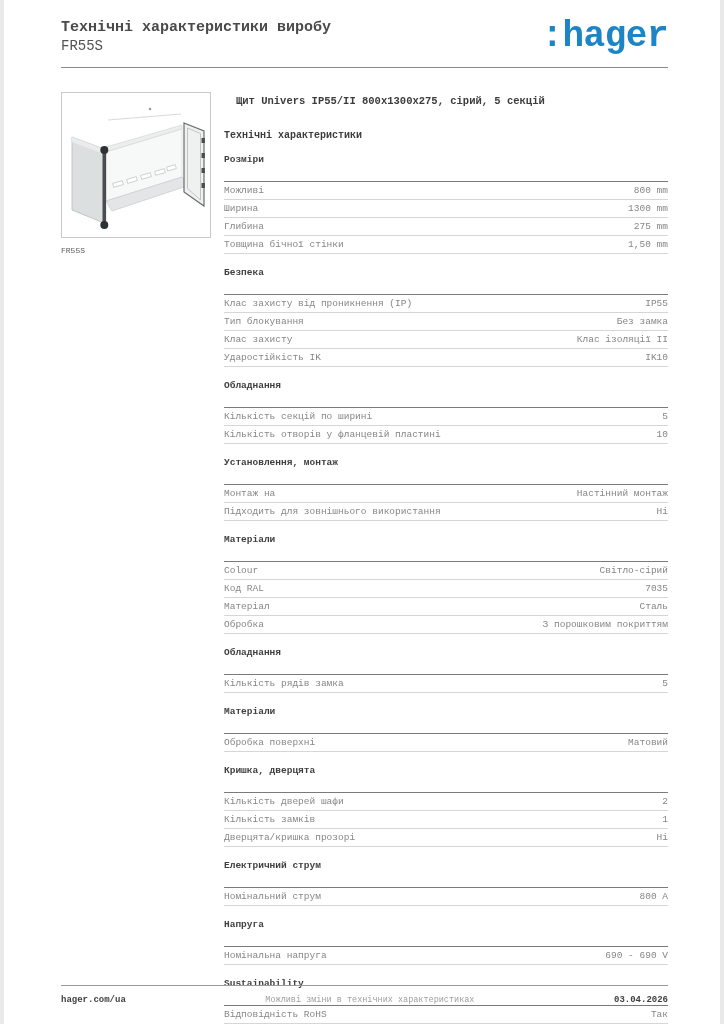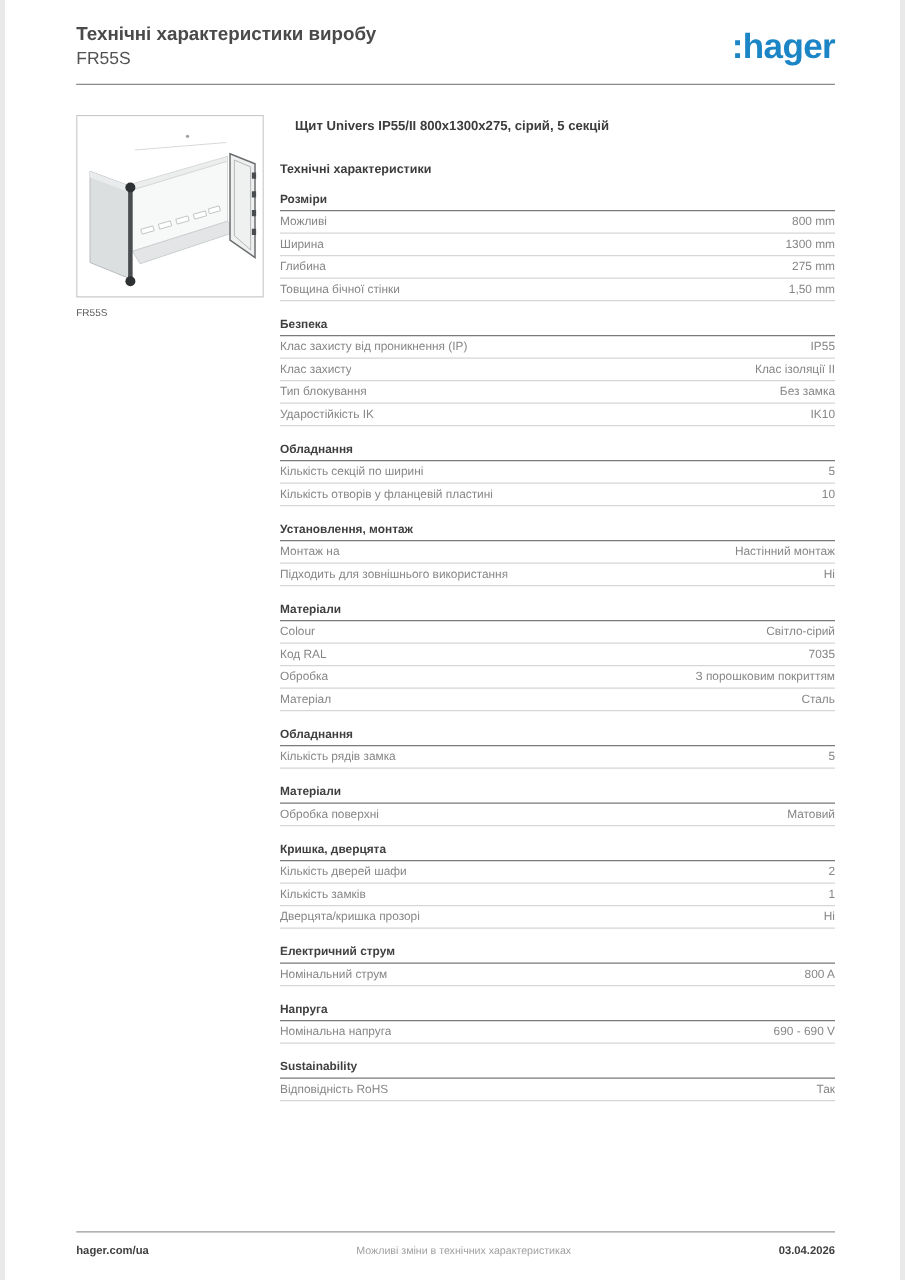--- a/index.html
+++ b/index.html
@@ -1,43 +1,43 @@
 <!DOCTYPE html>
 <html><head>
 <meta charset="utf-8">
 <style>
   html,body{margin:0;padding:0;background:#e9e9e9;}
   .page{
     position:relative;
     width:716px;height:1024px;
     background:#ffffff;
-    font-family:Liberation Sans, sans-serif;
+    font-family:Liberation Mono, monospace;
     overflow:hidden;
     margin:0 auto;
   }
   
   .header{
     position:absolute;left:57px;right:52px;top:18px;
     display:flex;justify-content:space-between;align-items:flex-start;
   }
   .header-title{font-size:15px;font-weight:bold;color:#4a4a4a;line-height:19px;}
   .header-sub{font-size:14px;color:#535353;line-height:18px;}
-  .logo{font-size:28px;font-weight:bold;letter-spacing:-0.5px;line-height:30px;margin-top:4px;}
+  .logo{font-size:36px;font-weight:bold;letter-spacing:-0.5px;line-height:30px;margin-top:4px;}
   .top-rule{position:absolute;left:57px;right:52px;top:67px;border-top:1px solid #8a8a8a;}
   
   .main{position:absolute;left:57px;right:52px;top:92px;display:flex;gap:13px;}
   .left-col{width:150px;flex:none;}
   .img-card{width:150px;height:146px;border:1px solid #c9c9c9;box-sizing:border-box;background:#fff;}
   .img-card svg{display:block;width:100%;height:100%;}
   .img-caption{margin-top:8px;font-size:8px;color:#5a5a5a;}
   .content{flex:1;min-width:0;}
   .product-title{font-size:10.5px;font-weight:bold;color:#3c3c3c;margin:3px 0 0;padding-left:12px;}
   .specs-heading{font-size:10px;font-weight:bold;color:#3c3c3c;margin-top:23px;}
   .section{margin-top:13px;}
-  .section-title{font-size:9.5px;font-weight:bold;color:#3f3f3f;padding-bottom:3px;border-bottom:1px solid #7a7a7a;}
+  .section-title{font-size:9.5px;font-weight:bold;color:#3f3f3f;padding-bottom:16px;border-bottom:1px solid #7a7a7a;}
   .row{
     display:flex;justify-content:space-between;align-items:baseline;
     font-size:9.5px;color:#868686;line-height:11px;
     padding:3px 0 3px;border-bottom:1px solid #d6d6d6;
   }
   .row .lbl{white-space:nowrap;overflow:hidden;}
   .row .val{white-space:nowrap;text-align:left;padding-left:10px;}
   
   .footer{
     position:absolute;left:57px;right:52px;top:985px;
@@ -130,28 +130,28 @@
               <span class="val">1,50 mm</span>
             </div>
           </div>
           <div class="section">
             <div class="section-title">Безпека</div>
             <div class="row">
               <span class="lbl">Клас захисту від проникнення (IP)</span>
               <span class="val">IP55</span>
             </div>
             <div class="row">
+              <span class="lbl">Тип блокування</span>
+              <span class="val">Без замка</span>
+            </div>
+            <div class="row">
               <span class="lbl">Клас захисту</span>
               <span class="val">Клас ізоляції II</span>
             </div>
             <div class="row">
-              <span class="lbl">Тип блокування</span>
-              <span class="val">Без замка</span>
-            </div>
-            <div class="row">
               <span class="lbl">Ударостійкість IK</span>
               <span class="val">IK10</span>
             </div>
           </div>
           <div class="section">
             <div class="section-title">Обладнання</div>
             <div class="row">
               <span class="lbl">Кількість секцій по ширині</span>
               <span class="val">5</span>
             </div>
@@ -175,26 +175,26 @@
             <div class="section-title">Матеріали</div>
             <div class="row">
               <span class="lbl">Colour</span>
               <span class="val">Світло-сірий</span>
             </div>
             <div class="row">
               <span class="lbl">Код RAL</span>
               <span class="val">7035</span>
             </div>
             <div class="row">
+              <span class="lbl">Матеріал</span>
+              <span class="val">Сталь</span>
+            </div>
+            <div class="row">
               <span class="lbl">Обробка</span>
               <span class="val">З порошковим покриттям</span>
-            </div>
-            <div class="row">
-              <span class="lbl">Матеріал</span>
-              <span class="val">Сталь</span>
             </div>
           </div>
           <div class="section">
             <div class="section-title">Обладнання</div>
             <div class="row">
               <span class="lbl">Кількість рядів замка</span>
               <span class="val">5</span>
             </div>
           </div>
           <div class="section">

